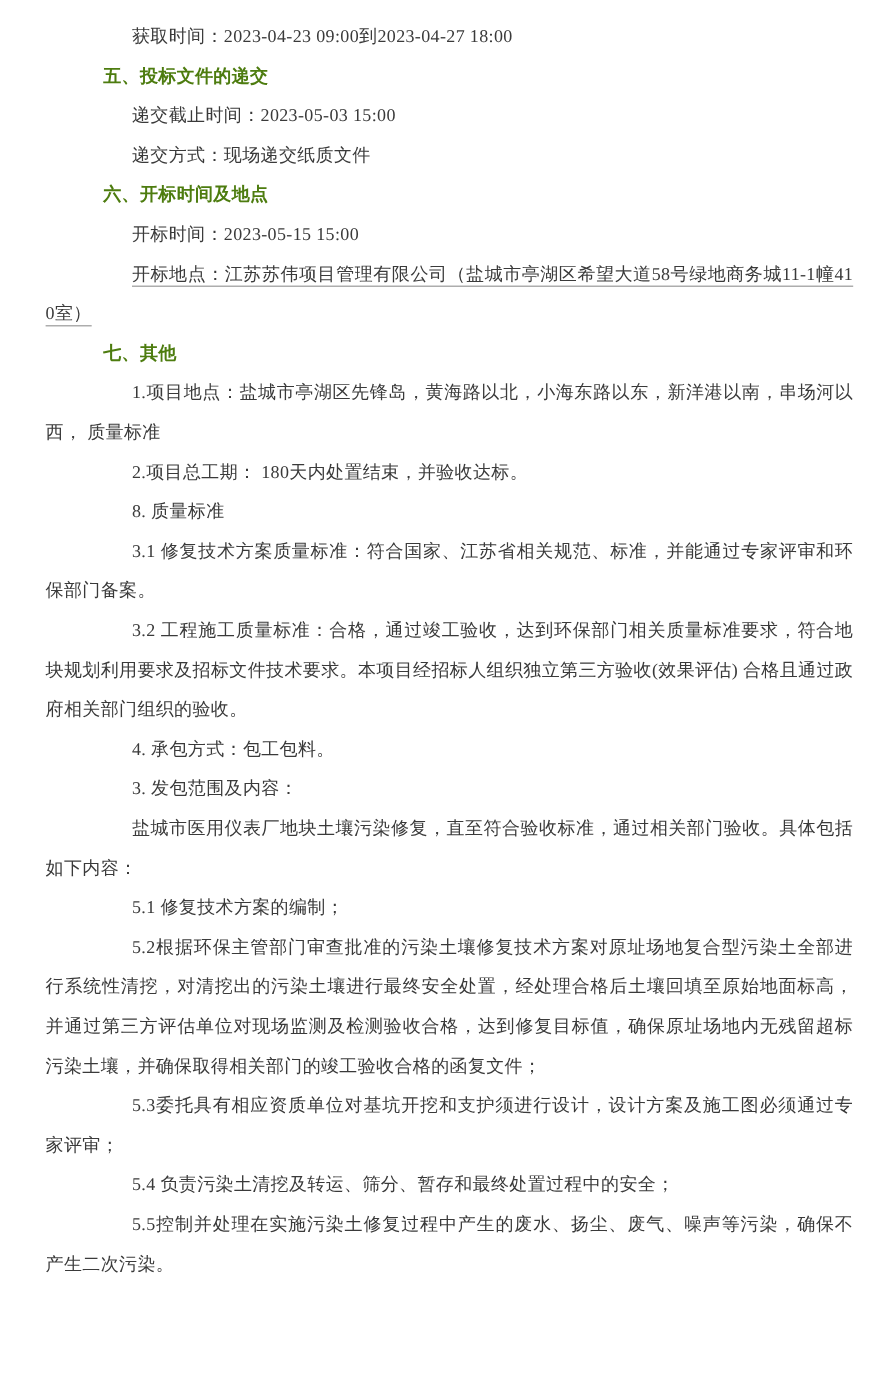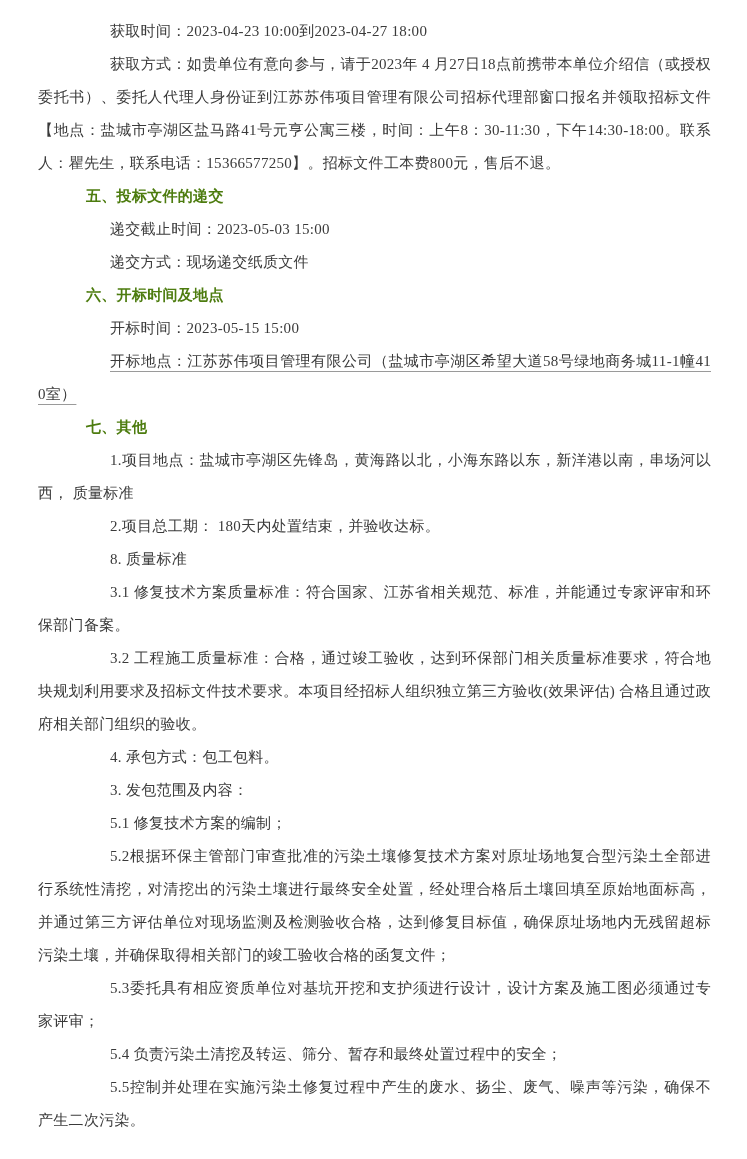--- a/index.html
+++ b/index.html
@@ -36,35 +36,35 @@
     text-decoration: underline;
     text-decoration-color: #9a9a9a;
     text-decoration-thickness: 1px;
     text-underline-offset: 5px;
   }
 </style>
 </head>
 <body>
 
 <div class="doc">
-  <p class="para">获取时间：2023-04-23 10:00到2023-04-27 18:00</p>
-  <p class="para">获取方式：如贵单位有意向参与，请于2023年 4 月27日18点前携带本单位介绍信（或授权委托书）、委托人代理人身份证到江苏苏伟项目管理有限公司招标代理部窗口报名并领取招标文件【地点：盐城市亭湖区盐马路41号元亨公寓三楼，时间：上午8：30-11:30，下午14:30-18:00。联系人：瞿先生，联系电话：15366577250】。招标文件工本费800元，售后不退。</p>
+  <p class="para">获取时间：2023-04-23 09:00到2023-04-27 18:00</p>
   <p class="heading">五、投标文件的递交</p>
   <p class="para">递交截止时间：2023-05-03 15:00</p>
   <p class="para">递交方式：现场递交纸质文件</p>
   <p class="heading">六、开标时间及地点</p>
   <p class="para">开标时间：2023-05-15 15:00</p>
   <p class="para underlined">开标地点：江苏苏伟项目管理有限公司（盐城市亭湖区希望大道58号绿地商务城11-1幢410室）</p>
   <p class="heading">七、其他</p>
   <p class="para">1.项目地点：盐城市亭湖区先锋岛，黄海路以北，小海东路以东，新洋港以南，串场河以西， 质量标准</p>
   <p class="para">2.项目总工期： 180天内处置结束，并验收达标。</p>
   <p class="para">8.  质量标准</p>
   <p class="para">3.1 修复技术方案质量标准：符合国家、江苏省相关规范、标准，并能通过专家评审和环保部门备案。</p>
   <p class="para">3.2 工程施工质量标准：合格，通过竣工验收，达到环保部门相关质量标准要求，符合地块规划利用要求及招标文件技术要求。本项目经招标人组织独立第三方验收(效果评估) 合格且通过政府相关部门组织的验收。</p>
   <p class="para">4.  承包方式：包工包料。</p>
   <p class="para">3.  发包范围及内容：</p>
+  <p class="para">盐城市医用仪表厂地块土壤污染修复，直至符合验收标准，通过相关部门验收。具体包括如下内容：</p>
   <p class="para">5.1 修复技术方案的编制；</p>
   <p class="para">5.2根据环保主管部门审查批准的污染土壤修复技术方案对原址场地复合型污染土全部进行系统性清挖，对清挖出的污染土壤进行最终安全处置，经处理合格后土壤回填至原始地面标高，并通过第三方评估单位对现场监测及检测验收合格，达到修复目标值，确保原址场地内无残留超标污染土壤，并确保取得相关部门的竣工验收合格的函复文件；</p>
   <p class="para">5.3委托具有相应资质单位对基坑开挖和支护须进行设计，设计方案及施工图必须通过专家评审；</p>
   <p class="para">5.4 负责污染土清挖及转运、筛分、暂存和最终处置过程中的安全；</p>
   <p class="para">5.5控制并处理在实施污染土修复过程中产生的废水、扬尘、废气、噪声等污染，确保不产生二次污染。</p>
 
 </div>
 
 </body></html>

